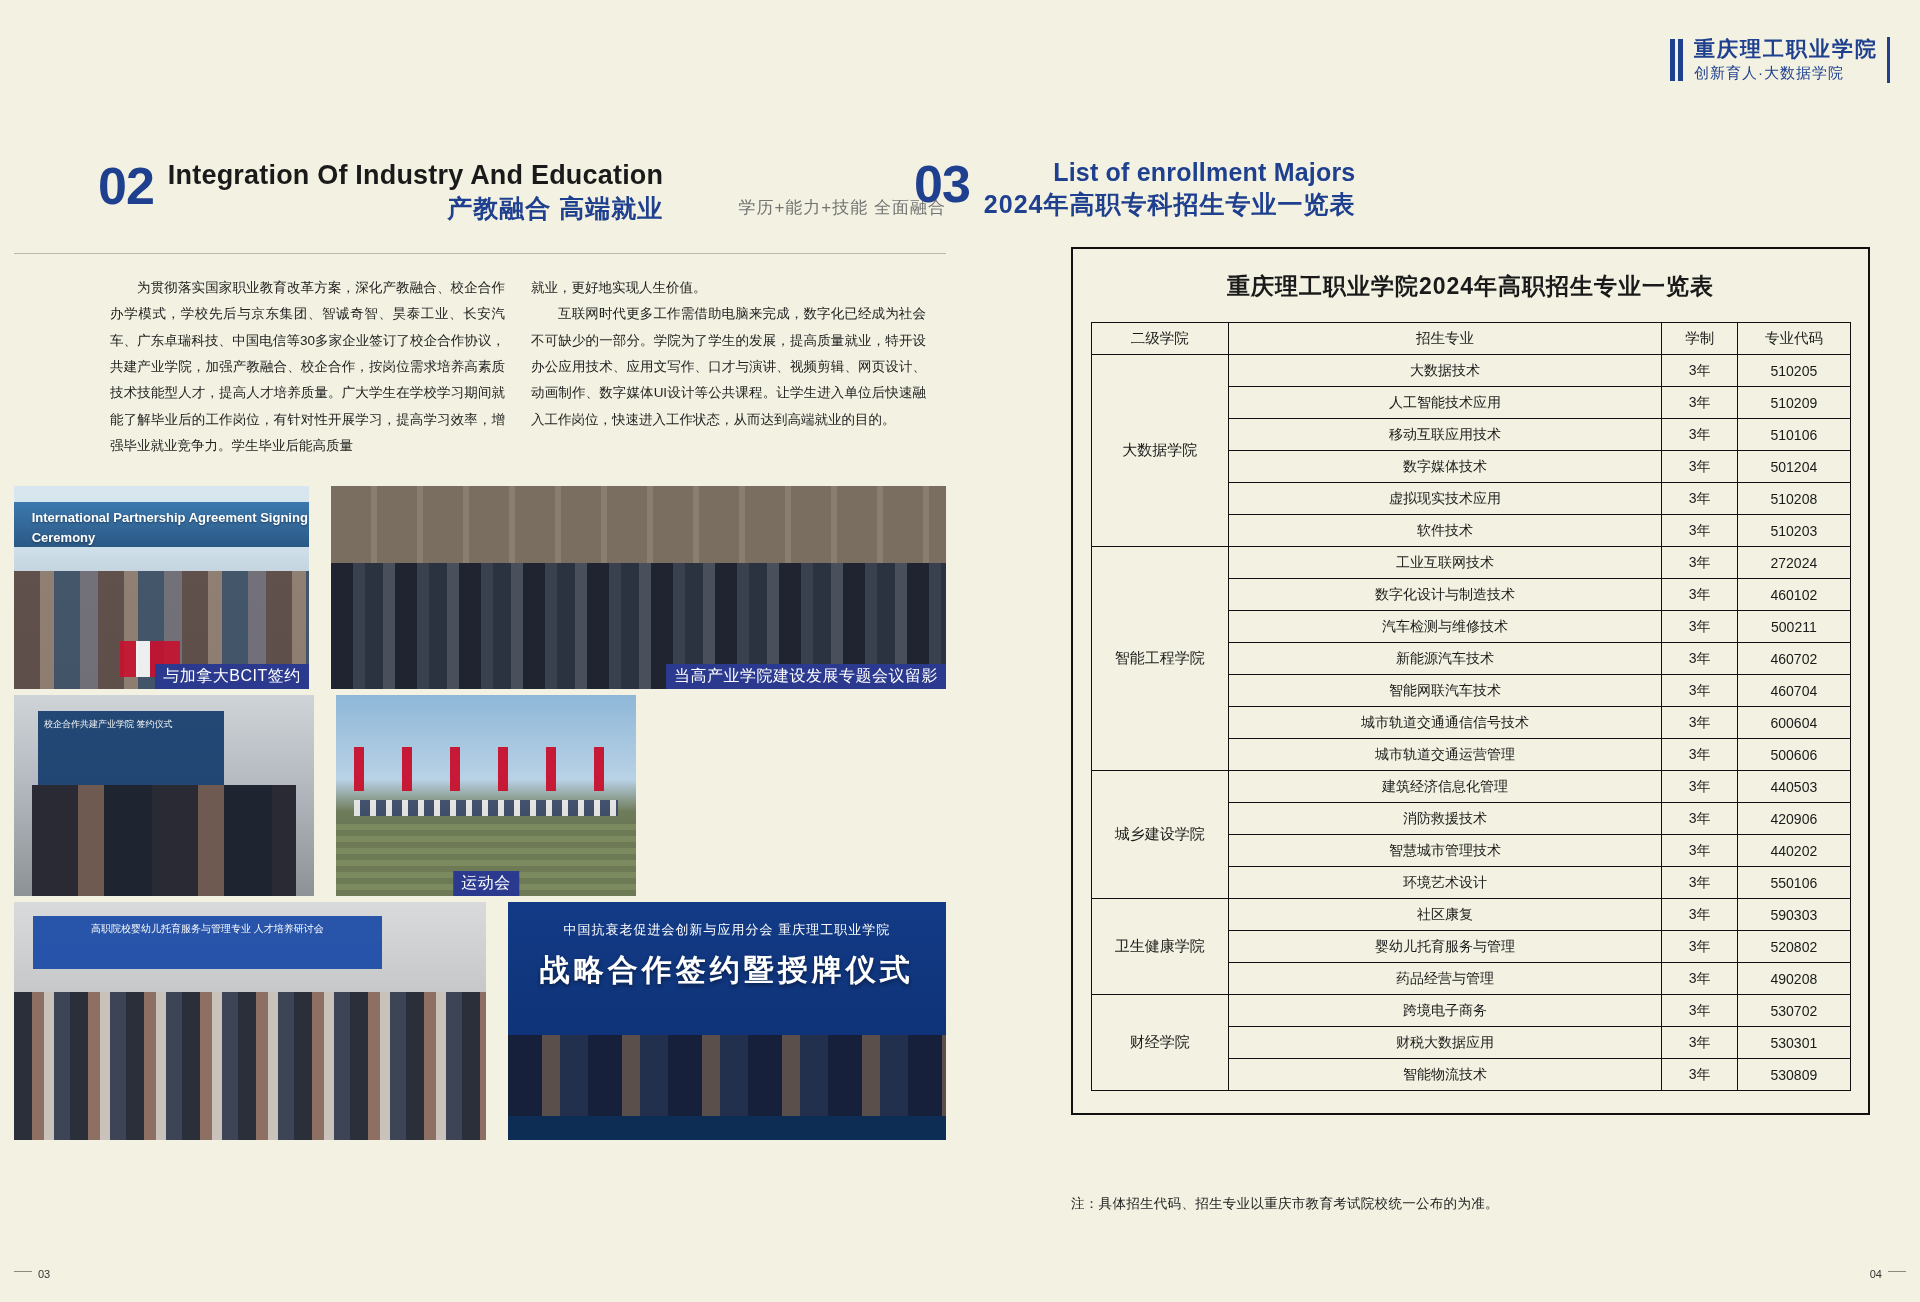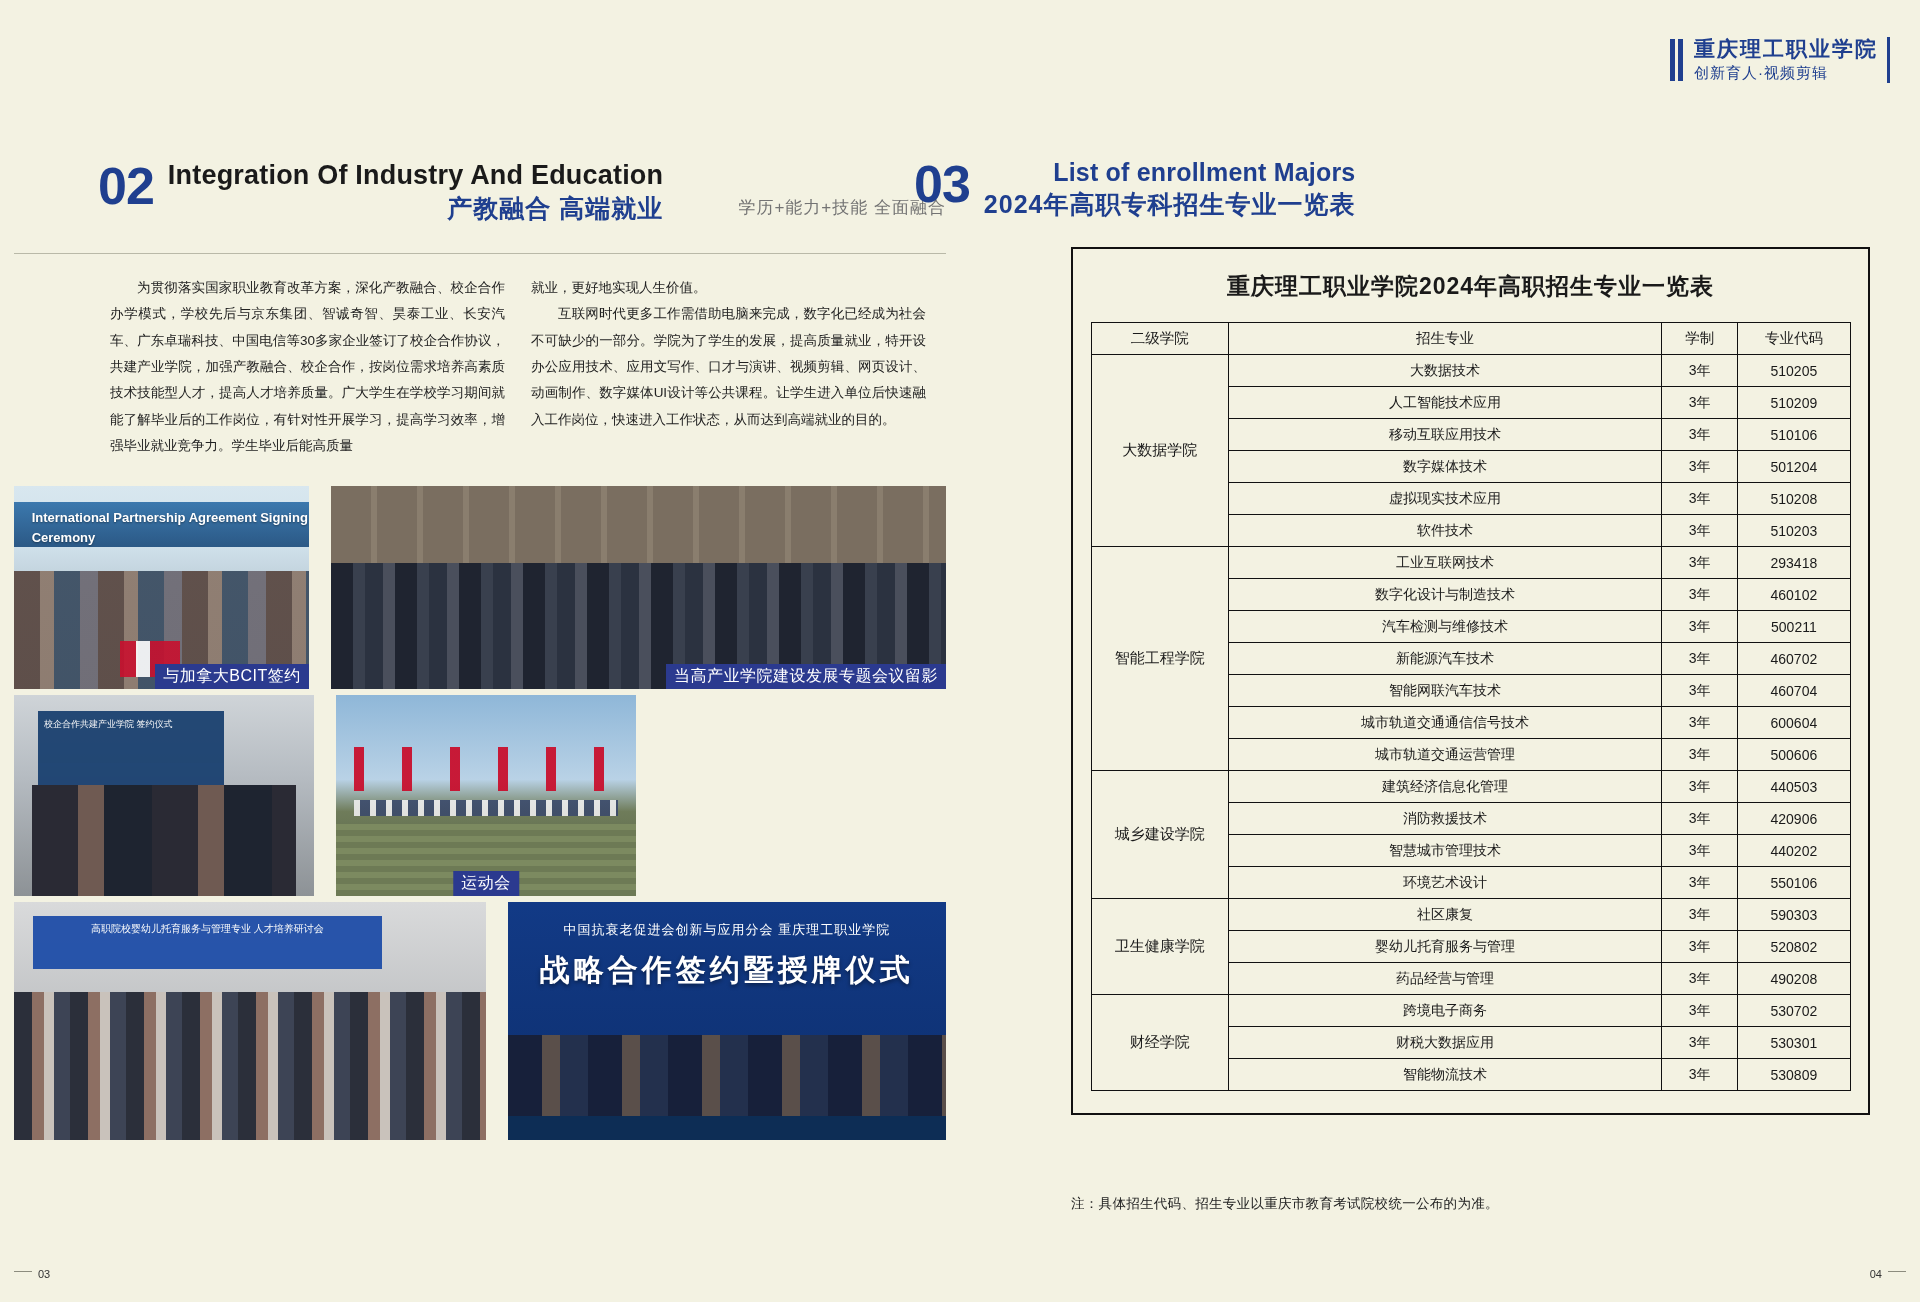--- a/index.html
+++ b/index.html
@@ -215,21 +215,21 @@
 
 <div class="page right">
 
   <div class="logo">
     <div class="bars">
         <i></i>
         <i></i>
       </div>
     <div class="lt">
       <div class="l1">重庆理工职业学院</div>
-      <div class="l2">创新育人·视频剪辑</div>
+      <div class="l2">创新育人·大数据学院</div>
     </div>
     <div class="rbar"></div>
   </div>
 
   <div class="section-head" style="left:-46px;top:158px;width:760px;">
     <div class="num">03</div>
     <div class="headtexts">
       <div class="head-en" style="color:#1f3f8f;font-size:25px;">List of enrollment Majors</div>
       <div class="head-cn">2024年高职专科招生专业一览表</div>
     </div>
@@ -275,21 +275,21 @@
           </tr>
           <tr>
             <td class="major">软件技术</td>
             <td class="years">3年</td>
             <td class="code">510203</td>
           </tr>
           <tr>
             <td class="college" rowspan="7">智能工程学院</td>
             <td class="major">工业互联网技术</td>
             <td class="years">3年</td>
-            <td class="code">293418</td>
+            <td class="code">272024</td>
           </tr>
           <tr>
             <td class="major">数字化设计与制造技术</td>
             <td class="years">3年</td>
             <td class="code">460102</td>
           </tr>
           <tr>
             <td class="major">汽车检测与维修技术</td>
             <td class="years">3年</td>
             <td class="code">500211</td>

